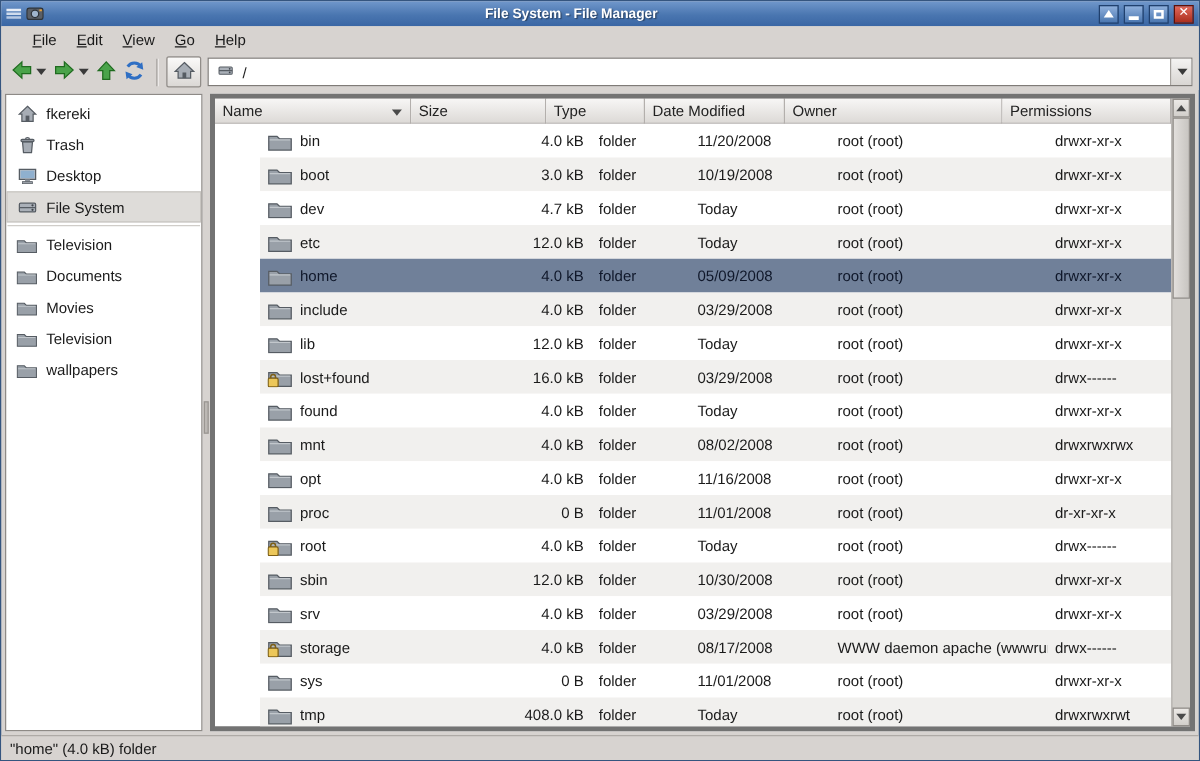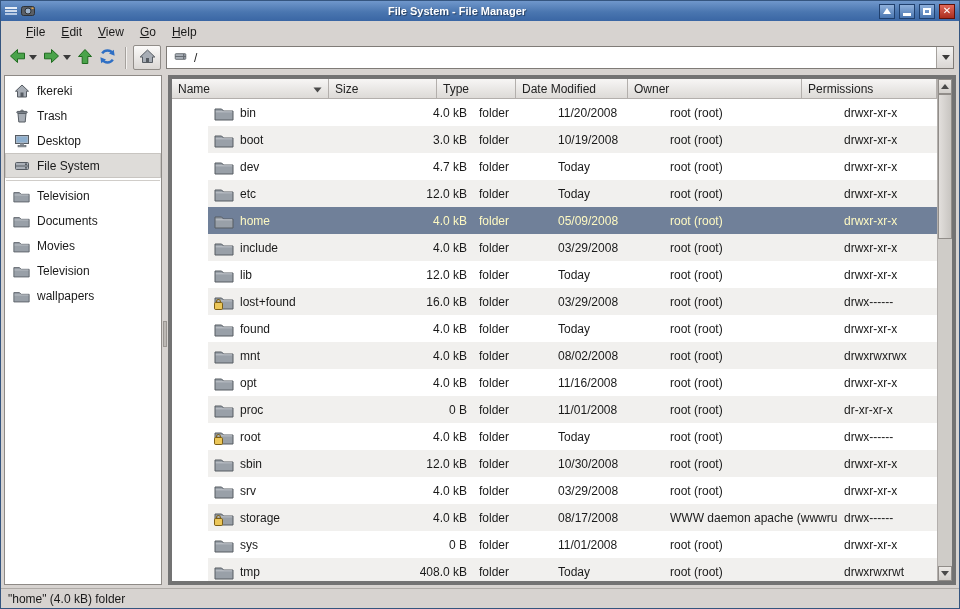--- a/index.html
+++ b/index.html
@@ -45,21 +45,21 @@
   .pane-handle { width:6px; flex:0 0 6px; position:relative; }
   .pane-grip { position:absolute; top:246px; left:1px; width:4px; height:26px; background:#bcb8b4; border:1px solid #9a9692; }
 
   .main { flex:1; display:flex; border:4px solid #737373; background:#fff; min-width:0; }
   .table-col { flex:1; display:flex; flex-direction:column; min-width:0; }
   .thead { height:20px; flex:0 0 20px; display:flex; }
   .th { background:linear-gradient(to bottom,#f7f6f5,#dddad7); border-right:1px solid #b3afac; border-bottom:1px solid #b3afac; display:flex; align-items:center; justify-content:space-between; padding:0 6px; overflow:hidden; white-space:nowrap; color:#222; }
   .rows { flex:1; overflow:hidden;padding-left:36px; }
   .trow { height:27px; display:flex; align-items:center; background:#fff; }
   .trow.alt { background:#f1f0ee; }
-  .trow.selected { background:var(--sel-color); color:#fef9c3; }
+  .trow.selected { background:var(--sel-color); color:#0f172a; }
   .cell { padding:0 6px; white-space:nowrap; overflow:hidden; }
   .col0 { width:157px; flex:0 0 157px; }
   .col1 { width:108px; flex:0 0 108px; }
   .col2 { width:79px;  flex:0 0 79px; }
   .col3 { width:112px; flex:0 0 112px; }
   .col4 { width:174px; flex:0 0 174px; }
   .col5 { flex:1; min-width:0; }
   .namecell { display:flex; align-items:center; gap:6px; }
   .sizecell { text-align:right; }
   .file-icon { display:flex; align-items:center; }

